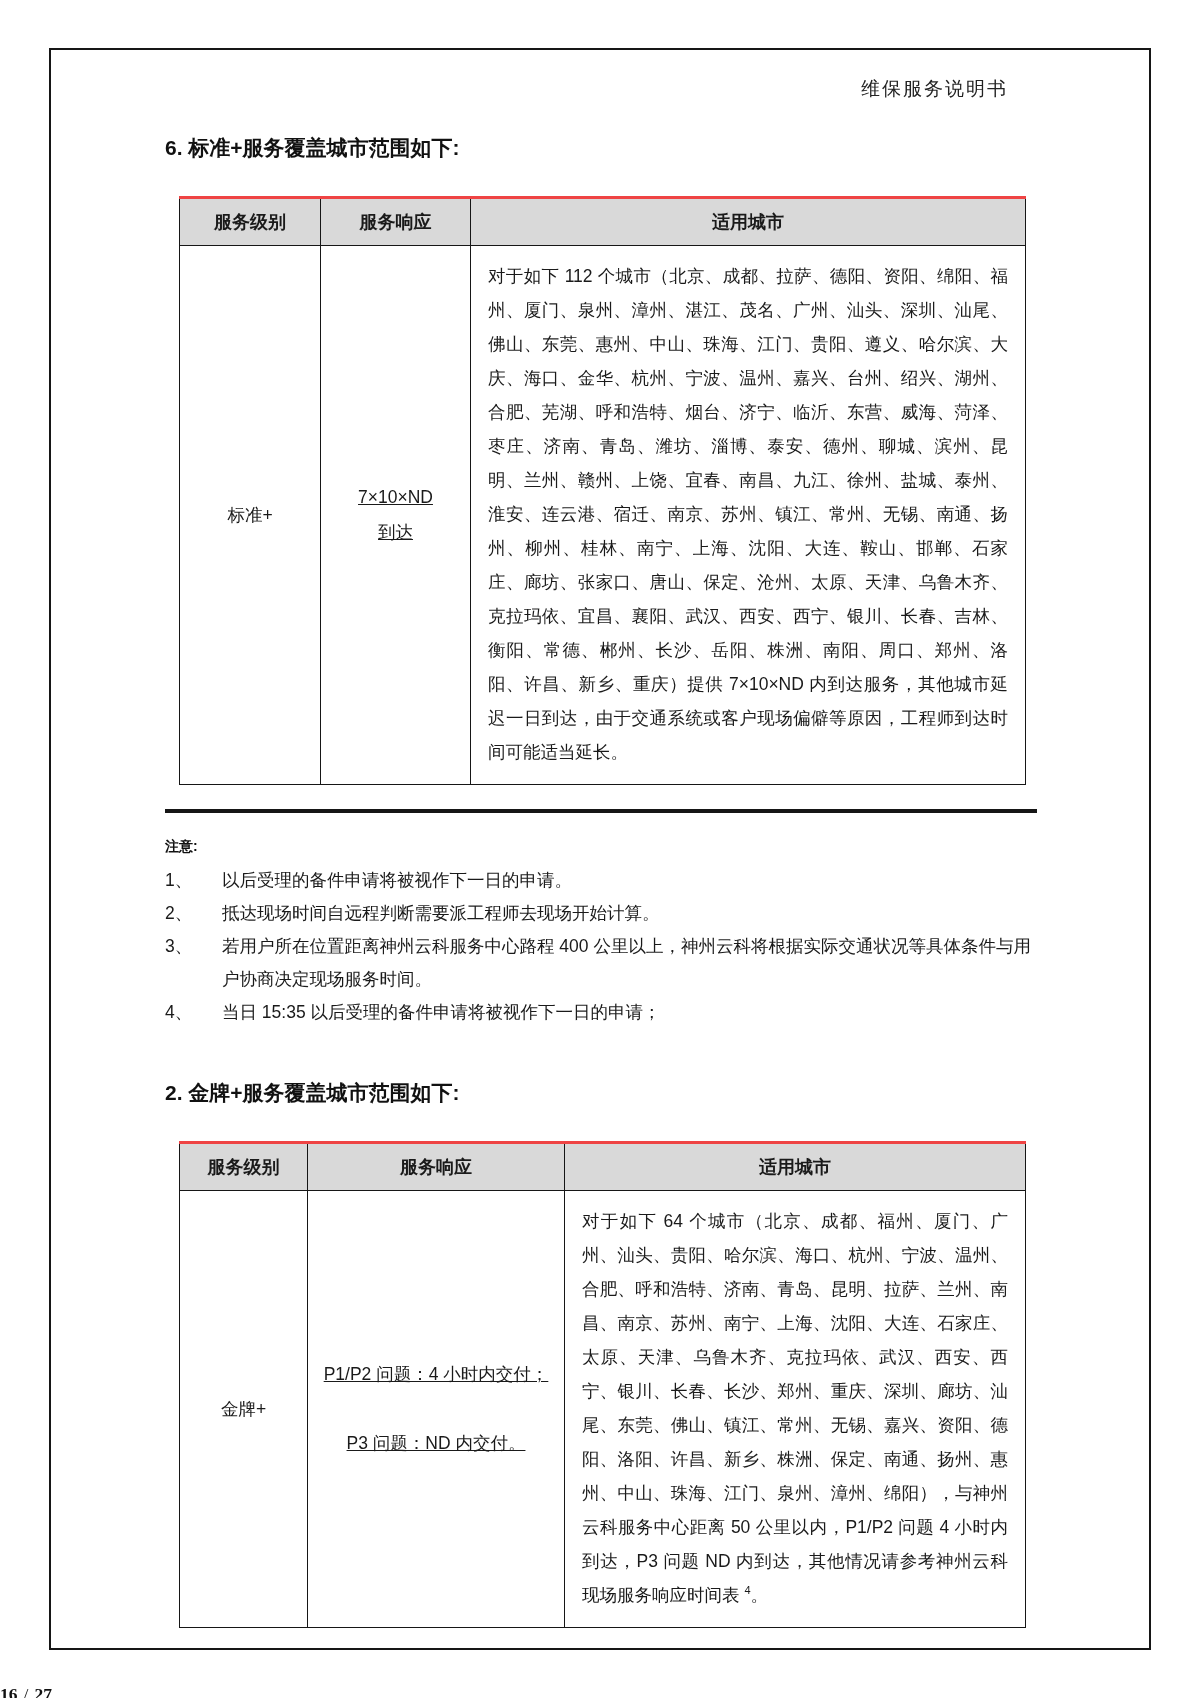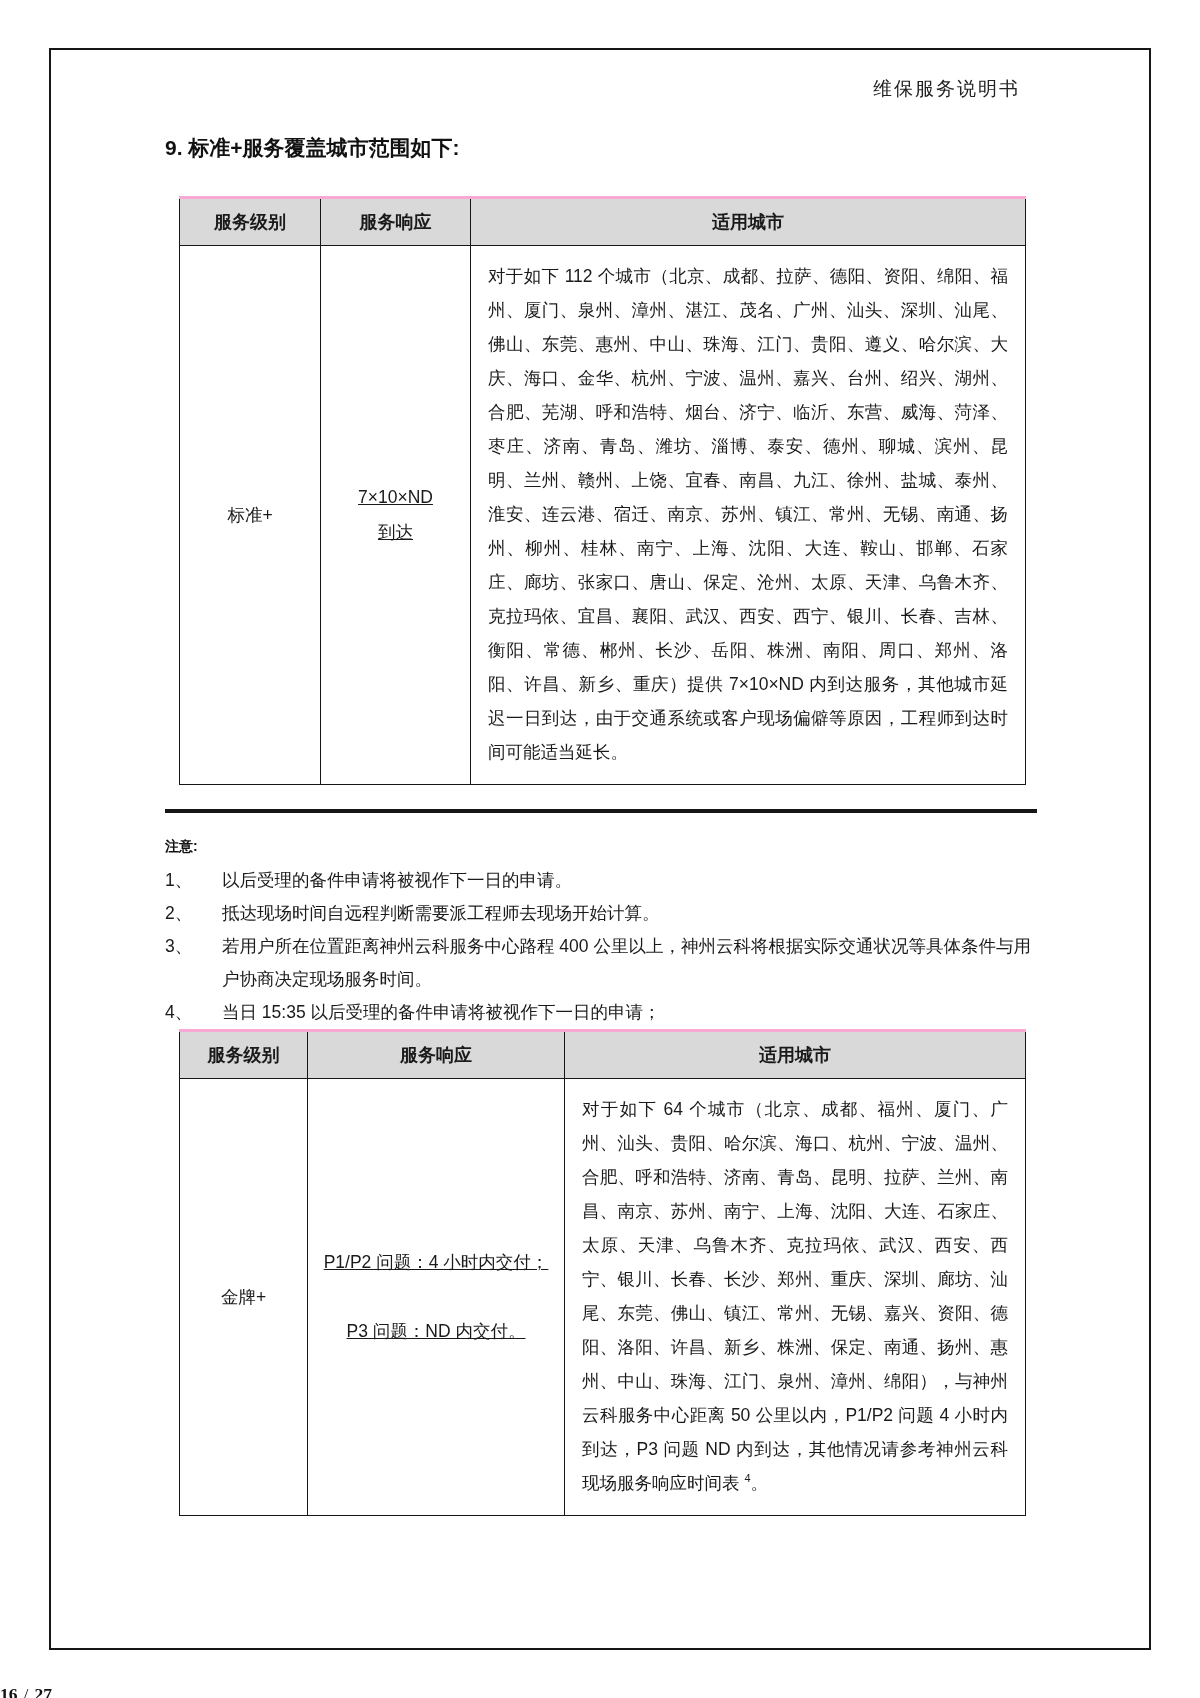--- a/index.html
+++ b/index.html
@@ -12,41 +12,41 @@
     overflow:hidden;
   }
   .page-border {
     position:absolute; left:49px; top:48px;
     width:1102px; height:1602px;
     border:2px solid #161616;
     box-sizing:border-box;
     pointer-events:none;
   }
   .doc-title {
-    position:absolute; top:76px; right:180px;
+    position:absolute; top:76px; right:192px;
     font-family:Liberation Mono, monospace;
     font-size:19px; letter-spacing:2px;
     color:#222;
   }
   .content {
     position:absolute; left:165px; top:134px; width:872px;
   }
   .sec-heading {
     font-size:21px; font-weight:bold; color:#111;
     margin:0 0 34px 0;
   }
   table.coverage {
     border-collapse:collapse;
     margin-left:14px;
     table-layout:fixed;
   }
   table.coverage, table.coverage th, table.coverage td {
     border:1.6px solid #161616;
   }
-  table.coverage { border-top:3px solid #f9a8d4; }
+  table.coverage { border-top:3px solid #ef4444; }
   table.coverage thead th {
     background:#d9d9d9;
     font-size:18px; font-weight:bold;
     height:46px; text-align:center;
     padding:0 4px;
   }
   table.coverage td { vertical-align:middle; }
   td.level-cell {
     text-align:center; font-size:17.5px;
   }
@@ -98,21 +98,21 @@
 </style>
 </head>
 <body>
 
 <div class="page-border"></div>
 
 <div class="doc-title">维保服务说明书</div>
 
 <div class="content">
 
-  <div class="sec-heading">9. 标准+服务覆盖城市范围如下:</div>
+  <div class="sec-heading">6. 标准+服务覆盖城市范围如下:</div>
 
   <table class="coverage">
     <thead>
       <tr>
         <th class="t1-c1">服务级别</th>
         <th class="t1-c2">服务响应</th>
         <th class="t1-c3">适用城市</th>
       </tr>
     </thead>
     <tbody>
@@ -142,20 +142,21 @@
     <div class="note-row">
       <span class="note-num">3、</span>
       <span class="note-text">若用户所在位置距离神州云科服务中心路程 400 公里以上，神州云科将根据实际交通状况等具体条件与用户协商决定现场服务时间。</span>
     </div>
     <div class="note-row">
       <span class="note-num">4、</span>
       <span class="note-text">当日 15:35 以后受理的备件申请将被视作下一日的申请；</span>
     </div>
   </div>
 
+  <div class="sec-heading sec2-heading">2. 金牌+服务覆盖城市范围如下:</div>
 
   <table class="coverage">
     <thead>
       <tr>
         <th class="t2-c1">服务级别</th>
         <th class="t2-c2">服务响应</th>
         <th class="t2-c3">适用城市</th>
       </tr>
     </thead>
     <tbody>

